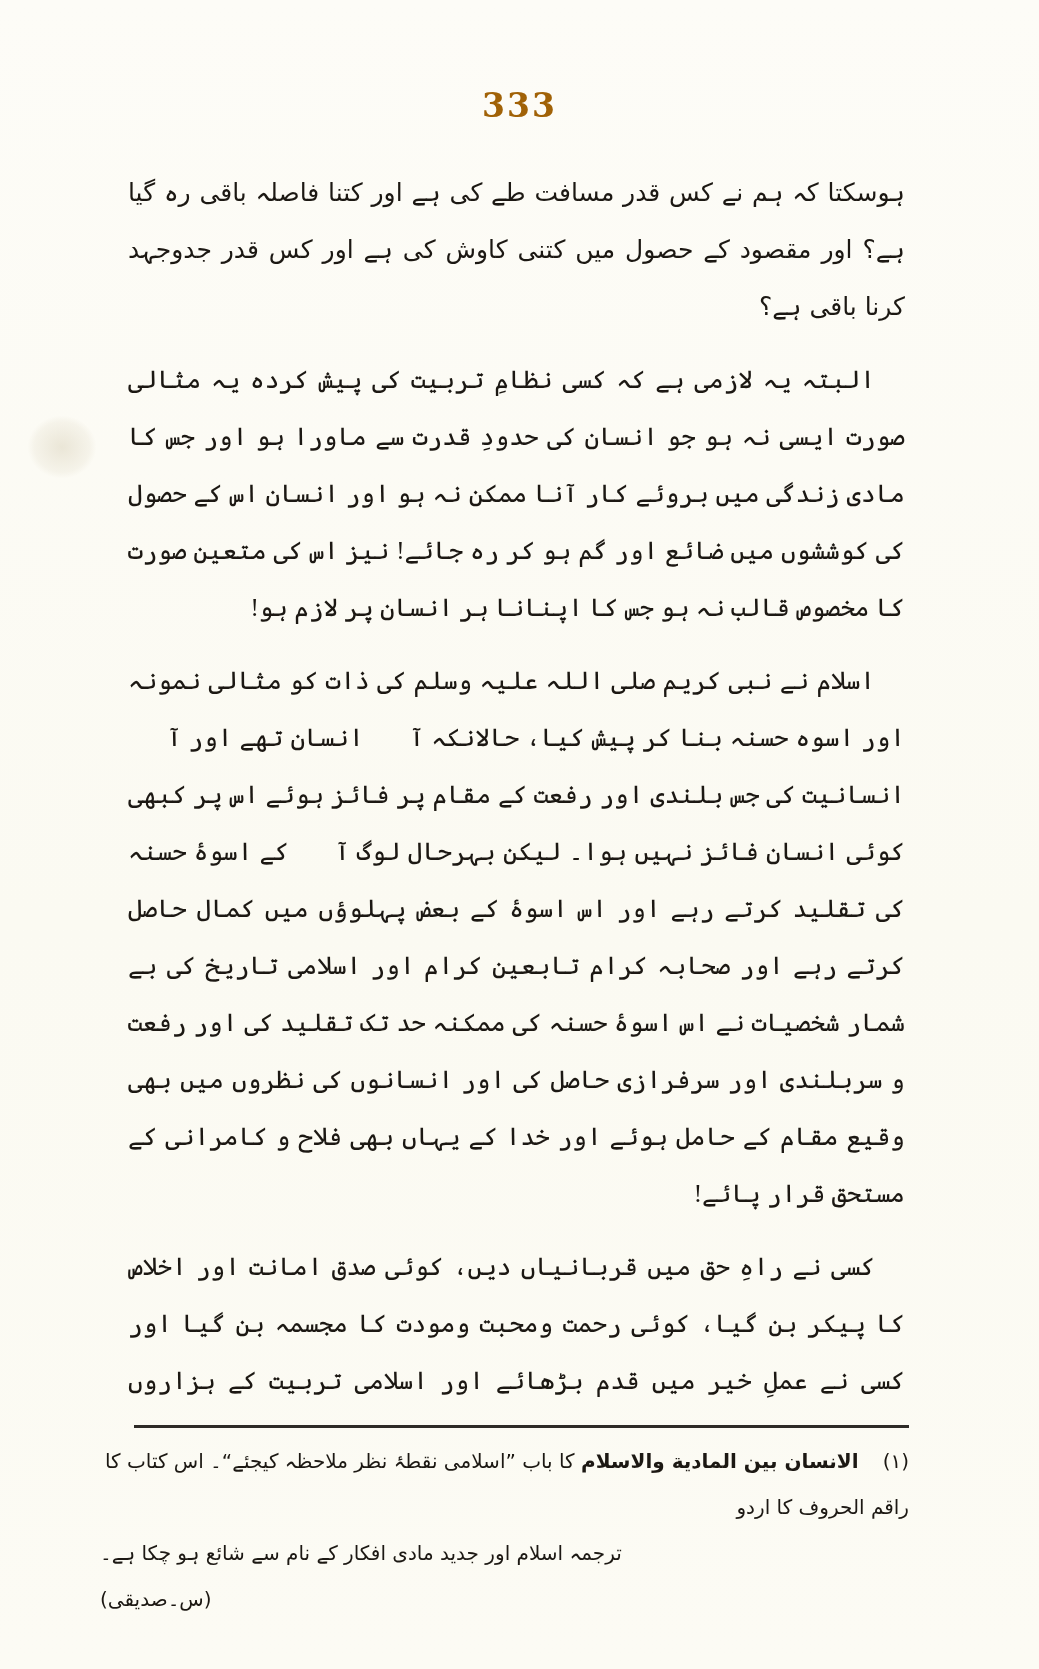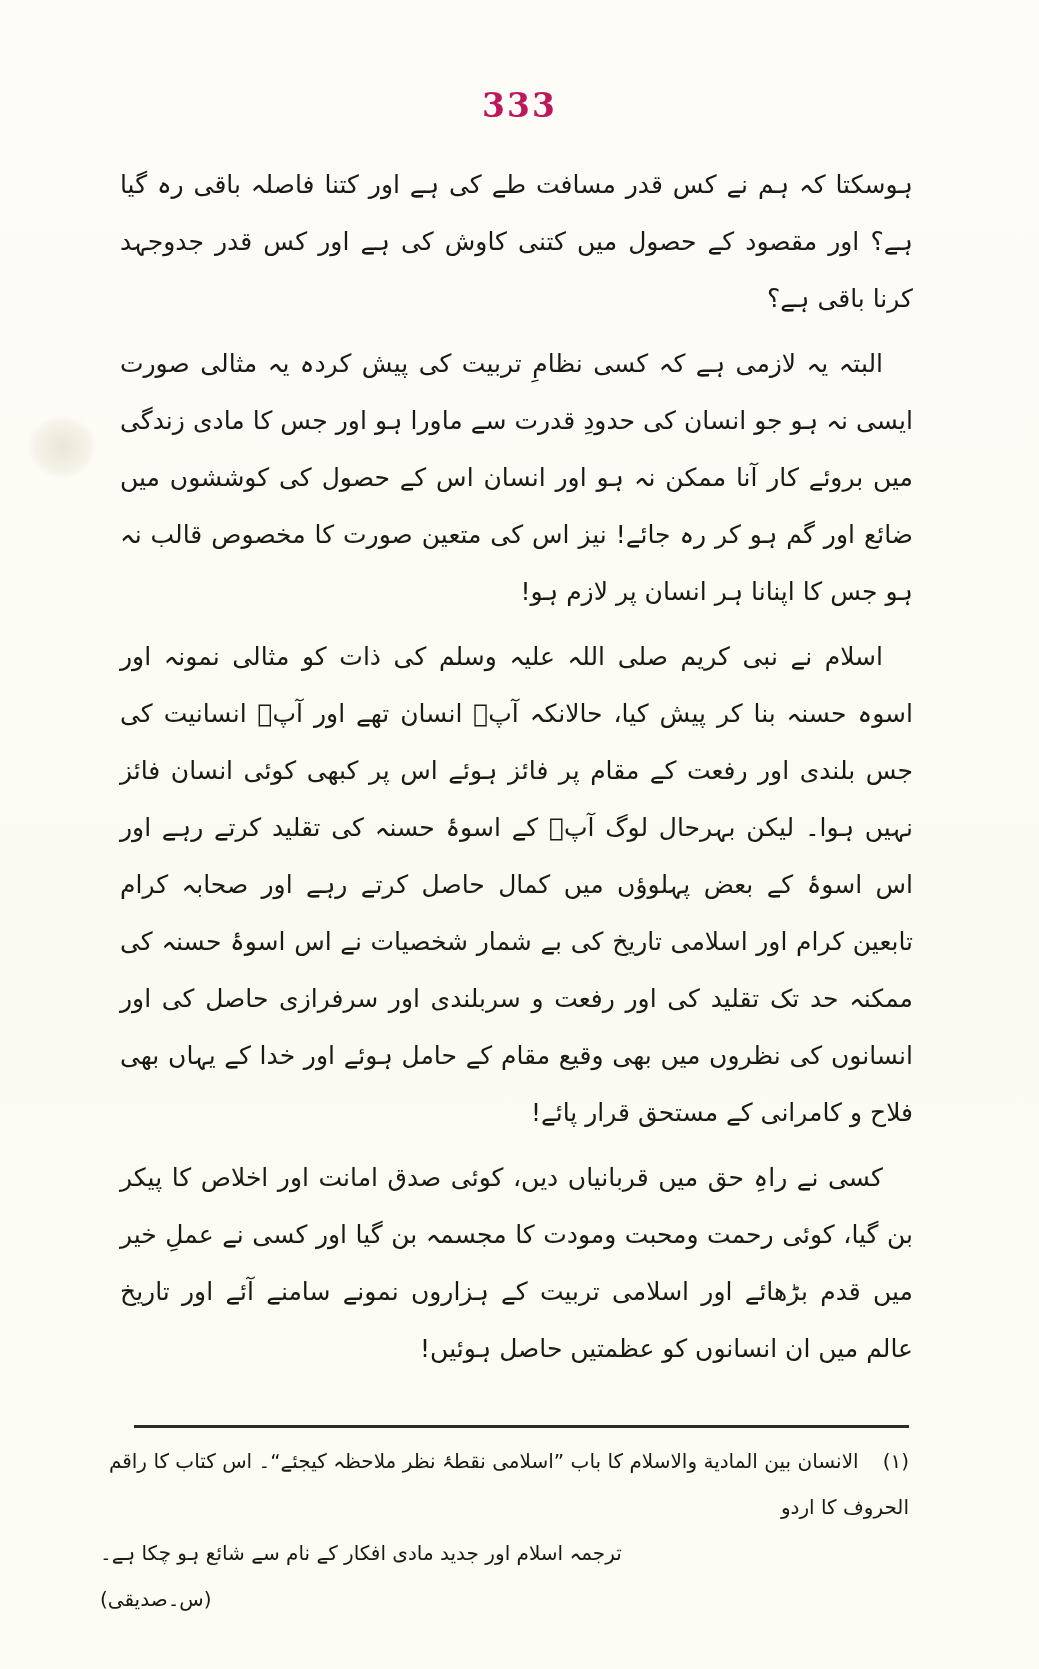--- a/index.html
+++ b/index.html
@@ -21,21 +21,21 @@
   .page-number {
     position: absolute;
     top: 86px;
     left: 0;
     width: 100%;
     text-align: center;
     font-family: "DejaVu Serif", serif;
     font-weight: bold;
     font-size: 33px;
     letter-spacing: 2px;
-    color: #be185d;
+    color: #a16207;
   }
   .stain {
     position: absolute;
     left: 16px;
     top: 405px;
     width: 92px;
     height: 84px;
     border-radius: 50%;
     background: radial-gradient(closest-side, rgba(188,175,138,0.28), rgba(188,175,138,0.10) 60%, transparent 75%);
   }
@@ -47,24 +47,25 @@
     max-height: 1275px;
     overflow: hidden;
     direction: rtl;
     text-align: justify;
     font-family: "DejaVu Sans", sans-serif;
     font-size: 25px;
     line-height: 57px;
     color: #1c1813;
   }
   .text-block p {
-    margin: 8px;
+    margin: 16px;
   }
   .text-block p.indent {
     text-indent: 30px;
+    font-family: Liberation Serif, serif;
   }
   .footnote {
     position: absolute;
     top: 1425px;
     left: 100px;
     right: 130px;
     direction: rtl;
     font-family: "DejaVu Sans", sans-serif;
     font-size: 20px;
     line-height: 46px;
@@ -76,21 +77,21 @@
     border-top: 3px solid #2e2b27;
     margin: 0 0 10px 0;
   }
   .footnote-line1 {
     text-align: right;
   }
   .footnote-marker {
     margin-left: 24px;
   }
   .footnote-book-title {
-    font-weight: normal;
+    font-weight: bold;
   }
   .footnote-line2 {
     text-align: left;
     padding-right: 265px;
   }
 </style>
 </head>
 <body>
 
 <div class="page">

